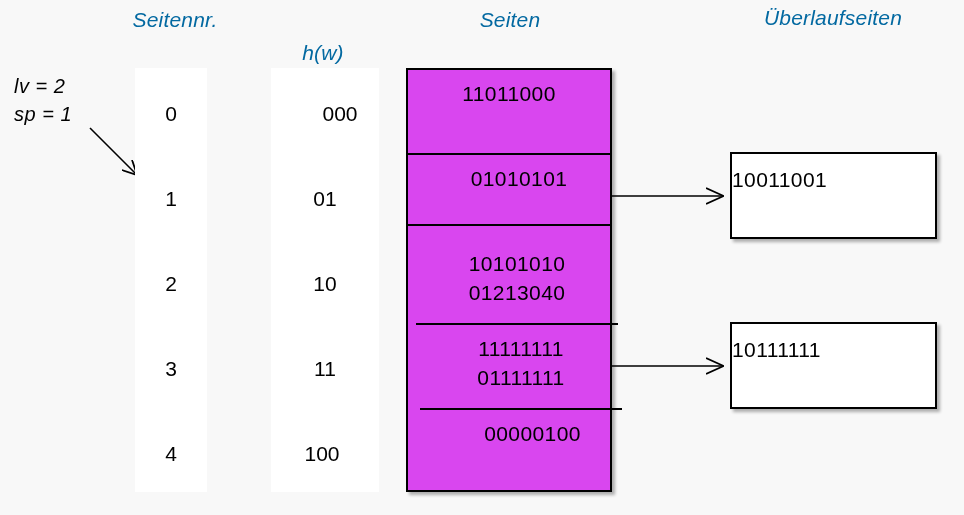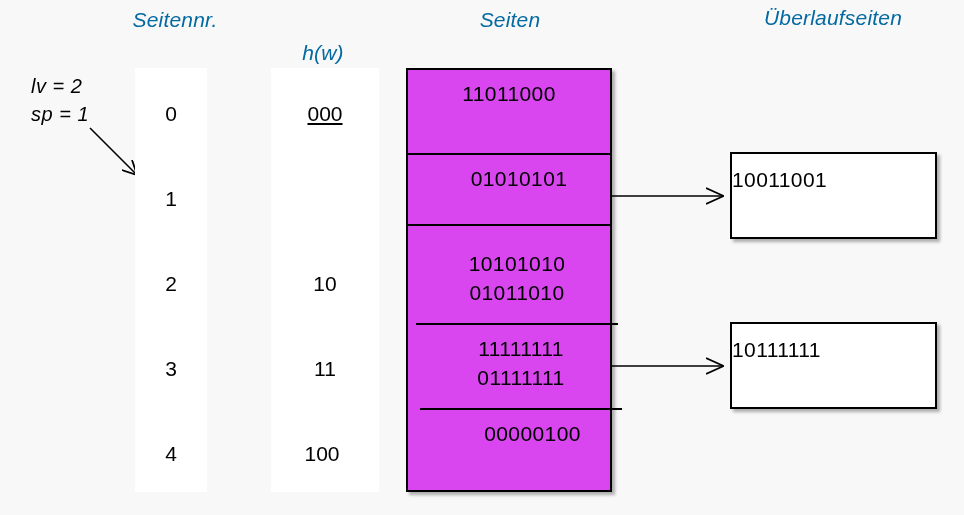--- a/index.html
+++ b/index.html
@@ -39,21 +39,21 @@
   
   #params {
     position: absolute;
     left: 14px;
     top: 72px;
     font-style: italic;
     font-size: 20px;
     line-height: 28px;
     white-space: nowrap;
   }
-  #params div { letter-spacing: 0.5px; margin-left: 17px; }
+  #params div { letter-spacing: 0.5px; }
 
   #param-arrow {
     position: absolute;
     left: 88px;
     top: 126px;
     width: 60px;
     height: 60px;
   }
 
   
@@ -162,35 +162,36 @@
   <div class="white-col" id="col-seitennr"></div>
 
   <div class="white-col" id="col-hw"></div>
 
   <div class="cell" style="left:135px; width:72px; top:103px;">0</div>
   <div class="cell" style="left:135px; width:72px; top:188px;">1</div>
   <div class="cell" style="left:135px; width:72px; top:273px;">2</div>
   <div class="cell" style="left:135px; width:72px; top:358px;">3</div>
   <div class="cell" style="left:135px; width:72px; top:443px;">4</div>
 
-  <div class="cell" style="left:271px; width:108px; top:103px;text-decoration:underline;">000</div>
+  <div class="cell" style="left:286px; width:108px; top:103px;">000</div>
+  <div class="cell" style="left:271px; width:108px; top:188px;">01</div>
   <div class="cell" style="left:271px; width:108px; top:273px;">10</div>
   <div class="cell" style="left:271px; width:108px; top:358px;">11</div>
   <div class="cell" style="left:268px; width:108px; top:443px;">100</div>
 
   <div id="pages-box">
     <div class="page-row" style="top:0px; height:85px;">
       <div class="rec">11011000</div>
     </div>
     <div class="page-row" style="top:85px; height:71px;padding-left:20px;">
       <div class="rec">01010101</div>
     </div>
     <div class="page-row" style="top:170px; height:85px;margin-left:8px;">
       <div class="rec">10101010</div>
-      <div class="rec">01011010</div>
+      <div class="rec">01213040</div>
     </div>
     <div class="page-row" style="top:255px; height:85px;margin-left:12px;">
       <div class="rec">11111111</div>
       <div class="rec">01111111</div>
     </div>
     <div class="page-row" style="top:340px; height:80px;">
       <div class="rec">00000100</div>
     </div>
   </div>
 

